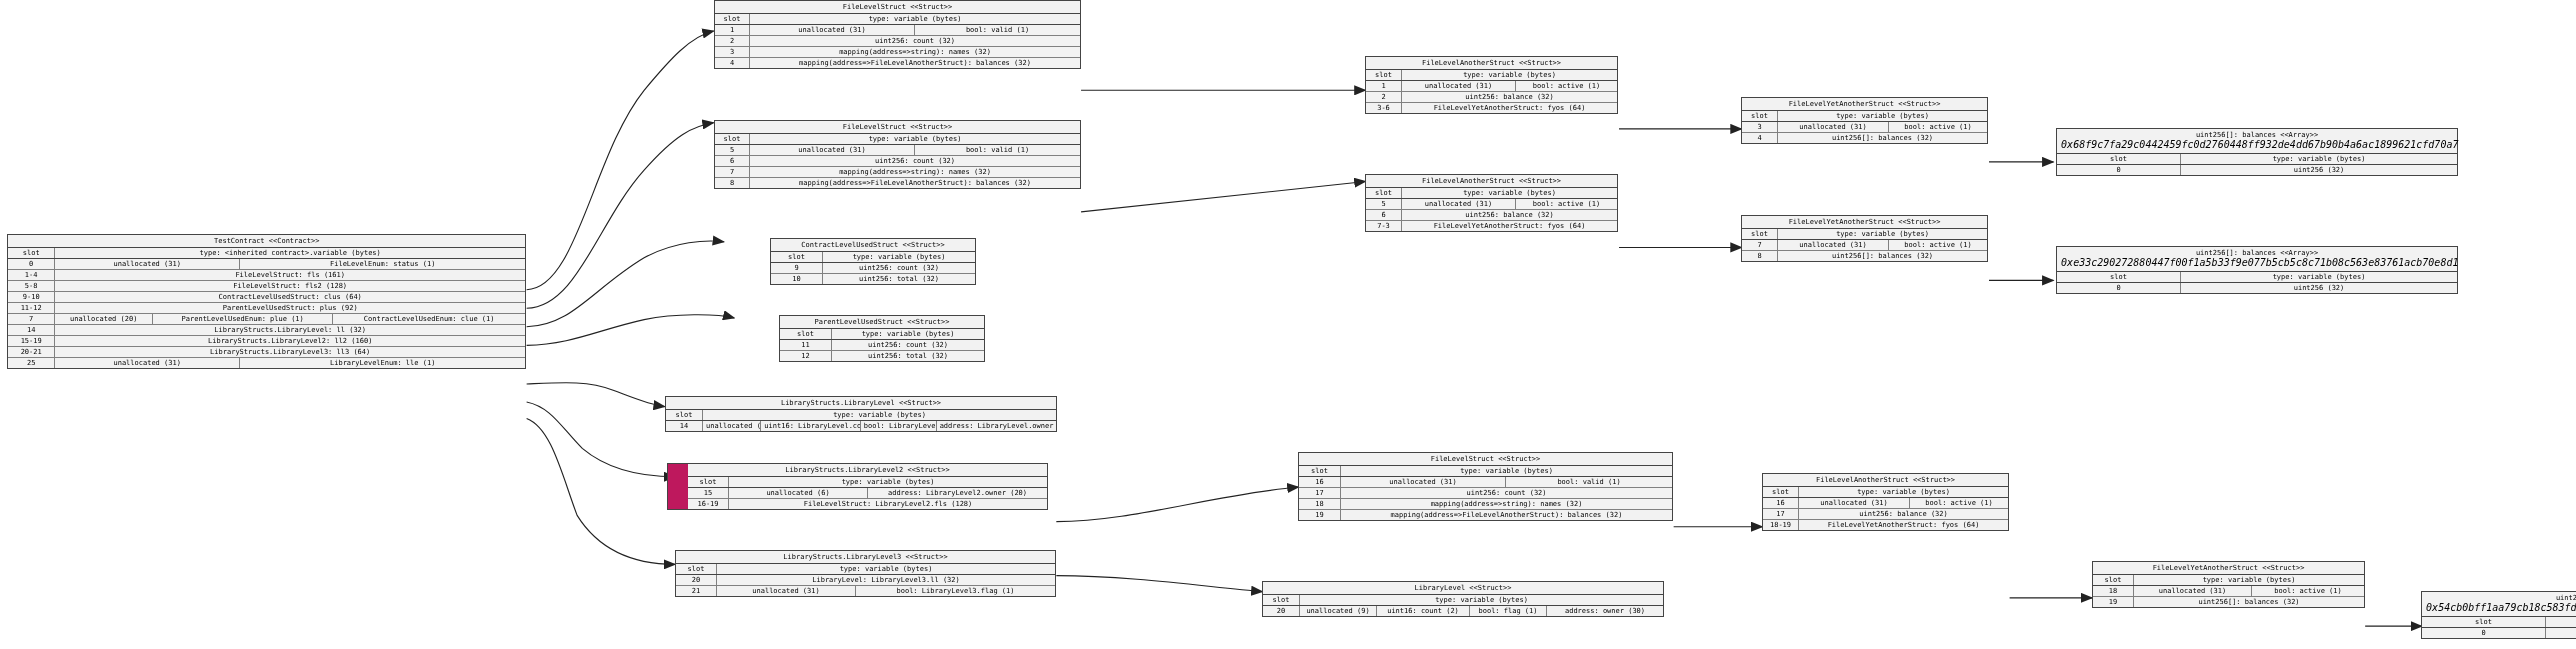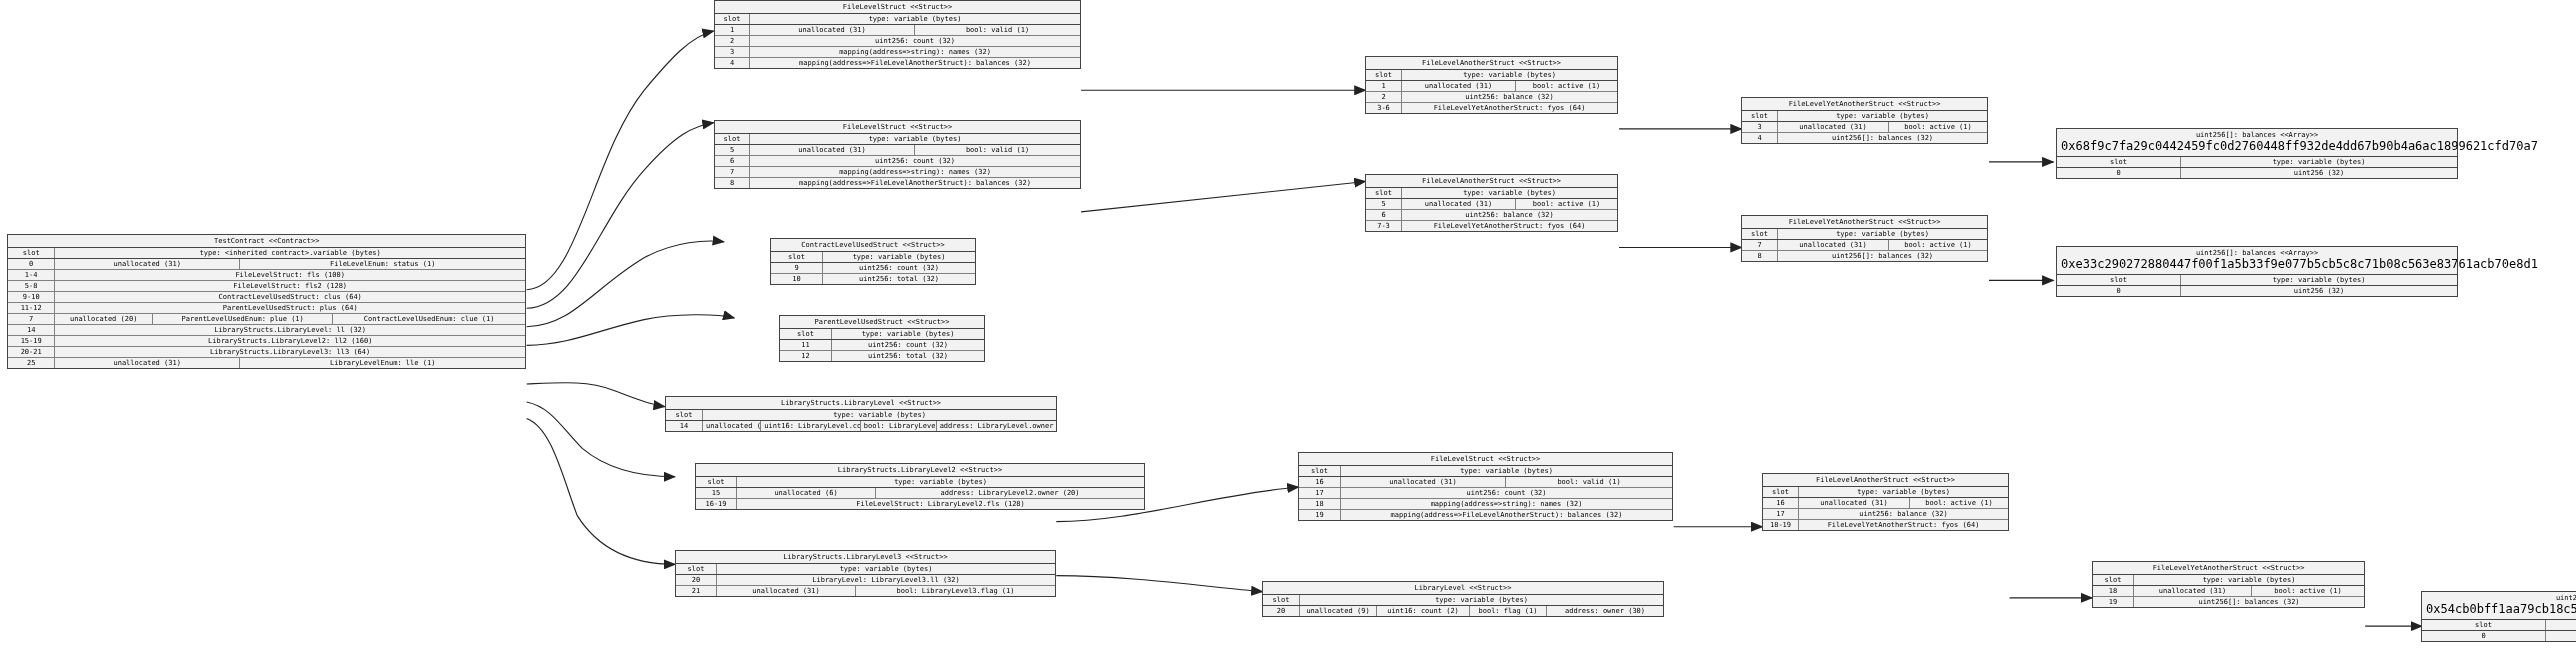--- a/index.html
+++ b/index.html
@@ -13,21 +13,21 @@
   .node .hash{display:block;}
   .row{display:flex;border-bottom:0.5px solid #808080;background:#f2f2f2;}
   .row:last-child{border-bottom:none;}
   .row.head{border-bottom:0.8px solid #444444;}
   .cell{padding:1px 3.1px;text-align:center;white-space:nowrap;overflow:hidden;
         border-right:0.5px solid #808080;box-sizing:border-box;}
   .cell:last-child{border-right:none;}
   .slotcol{flex:0 0 auto;}
   .grow{flex:1 1 auto;}
   .fs-md{font-size:7px;}
-  .fs-sm{font-size:12px;}
+  .fs-sm{font-size:10px;font-style:italic;}
 </style>
 </head>
 <body>
 
 <svg class="edges" viewBox="0 0 5463 1261" xmlns="http://www.w3.org/2000/svg">
   <defs>
     <marker id="ah" markerWidth="11" markerHeight="9" refX="10" refY="4.5" orient="auto">
       <path d="M0,0 L11,4.5 L0,9 z" fill="#222"></path>
     </marker>
   </defs>
@@ -74,33 +74,33 @@
     <div class="cell slotcol" style="width:47px">slot</div>
     <div class="cell grow">type: &lt;inherited contract&gt;.variable (bytes)</div>
   </div>
   <div class="row">
       <div class="cell slotcol" style="width:47px">0</div>
       <div class="cell" style="width:185px">unallocated (31)</div>
       <div class="cell grow">FileLevelEnum: status (1)</div>
     </div>
   <div class="row">
       <div class="cell slotcol" style="width:47px">1-4</div>
-      <div class="cell grow">FileLevelStruct: fls (100)</div>
+      <div class="cell grow">FileLevelStruct: fls (161)</div>
     </div>
   <div class="row">
       <div class="cell slotcol" style="width:47px">5-8</div>
       <div class="cell grow">FileLevelStruct: fls2 (128)</div>
     </div>
   <div class="row">
       <div class="cell slotcol" style="width:47px">9-10</div>
       <div class="cell grow">ContractLevelUsedStruct: clus (64)</div>
     </div>
   <div class="row">
       <div class="cell slotcol" style="width:47px">11-12</div>
-      <div class="cell grow">ParentLevelUsedStruct: plus (64)</div>
+      <div class="cell grow">ParentLevelUsedStruct: plus (92)</div>
     </div>
   <div class="row">
       <div class="cell slotcol" style="width:47px">7</div>
       <div class="cell" style="width:98px">unallocated (20)</div>
       <div class="cell" style="width:180px">ParentLevelUsedEnum: plue (1)</div>
       <div class="cell grow">ContractLevelUsedEnum: clue (1)</div>
     </div>
   <div class="row">
       <div class="cell slotcol" style="width:47px">14</div>
       <div class="cell grow">LibraryStructs.LibraryLevel: ll (32)</div>
@@ -316,21 +316,21 @@
   </div>
   <div class="row">
     <div class="cell slotcol" style="width:37px">14</div>
     <div class="cell" style="width:68px">unallocated (9)</div>
     <div class="cell" style="width:117px">uint16: LibraryLevel.count (2)</div>
     <div class="cell" style="width:89px">bool: LibraryLevel.flag (1)</div>
     <div class="cell grow">address: LibraryLevel.owner (20)</div>
   </div>
 </div>
 
-<div class="node fs-md" style="left:695px;top:463px;width:450px;">
+<div class="node fs-md" style="left:667px;top:463px;width:381px;padding-left:20px;">
   <div class="title">LibraryStructs.LibraryLevel2 &lt;&lt;Struct&gt;&gt;</div>
   <div class="row head">
     <div class="cell slotcol" style="width:41px">slot</div>
     <div class="cell grow">type: variable (bytes)</div>
   </div>
   <div class="row">
       <div class="cell slotcol" style="width:41px">15</div>
       <div class="cell" style="width:139px">unallocated (6)</div>
       <div class="cell grow">address: LibraryLevel2.owner (20)</div>
     </div>

